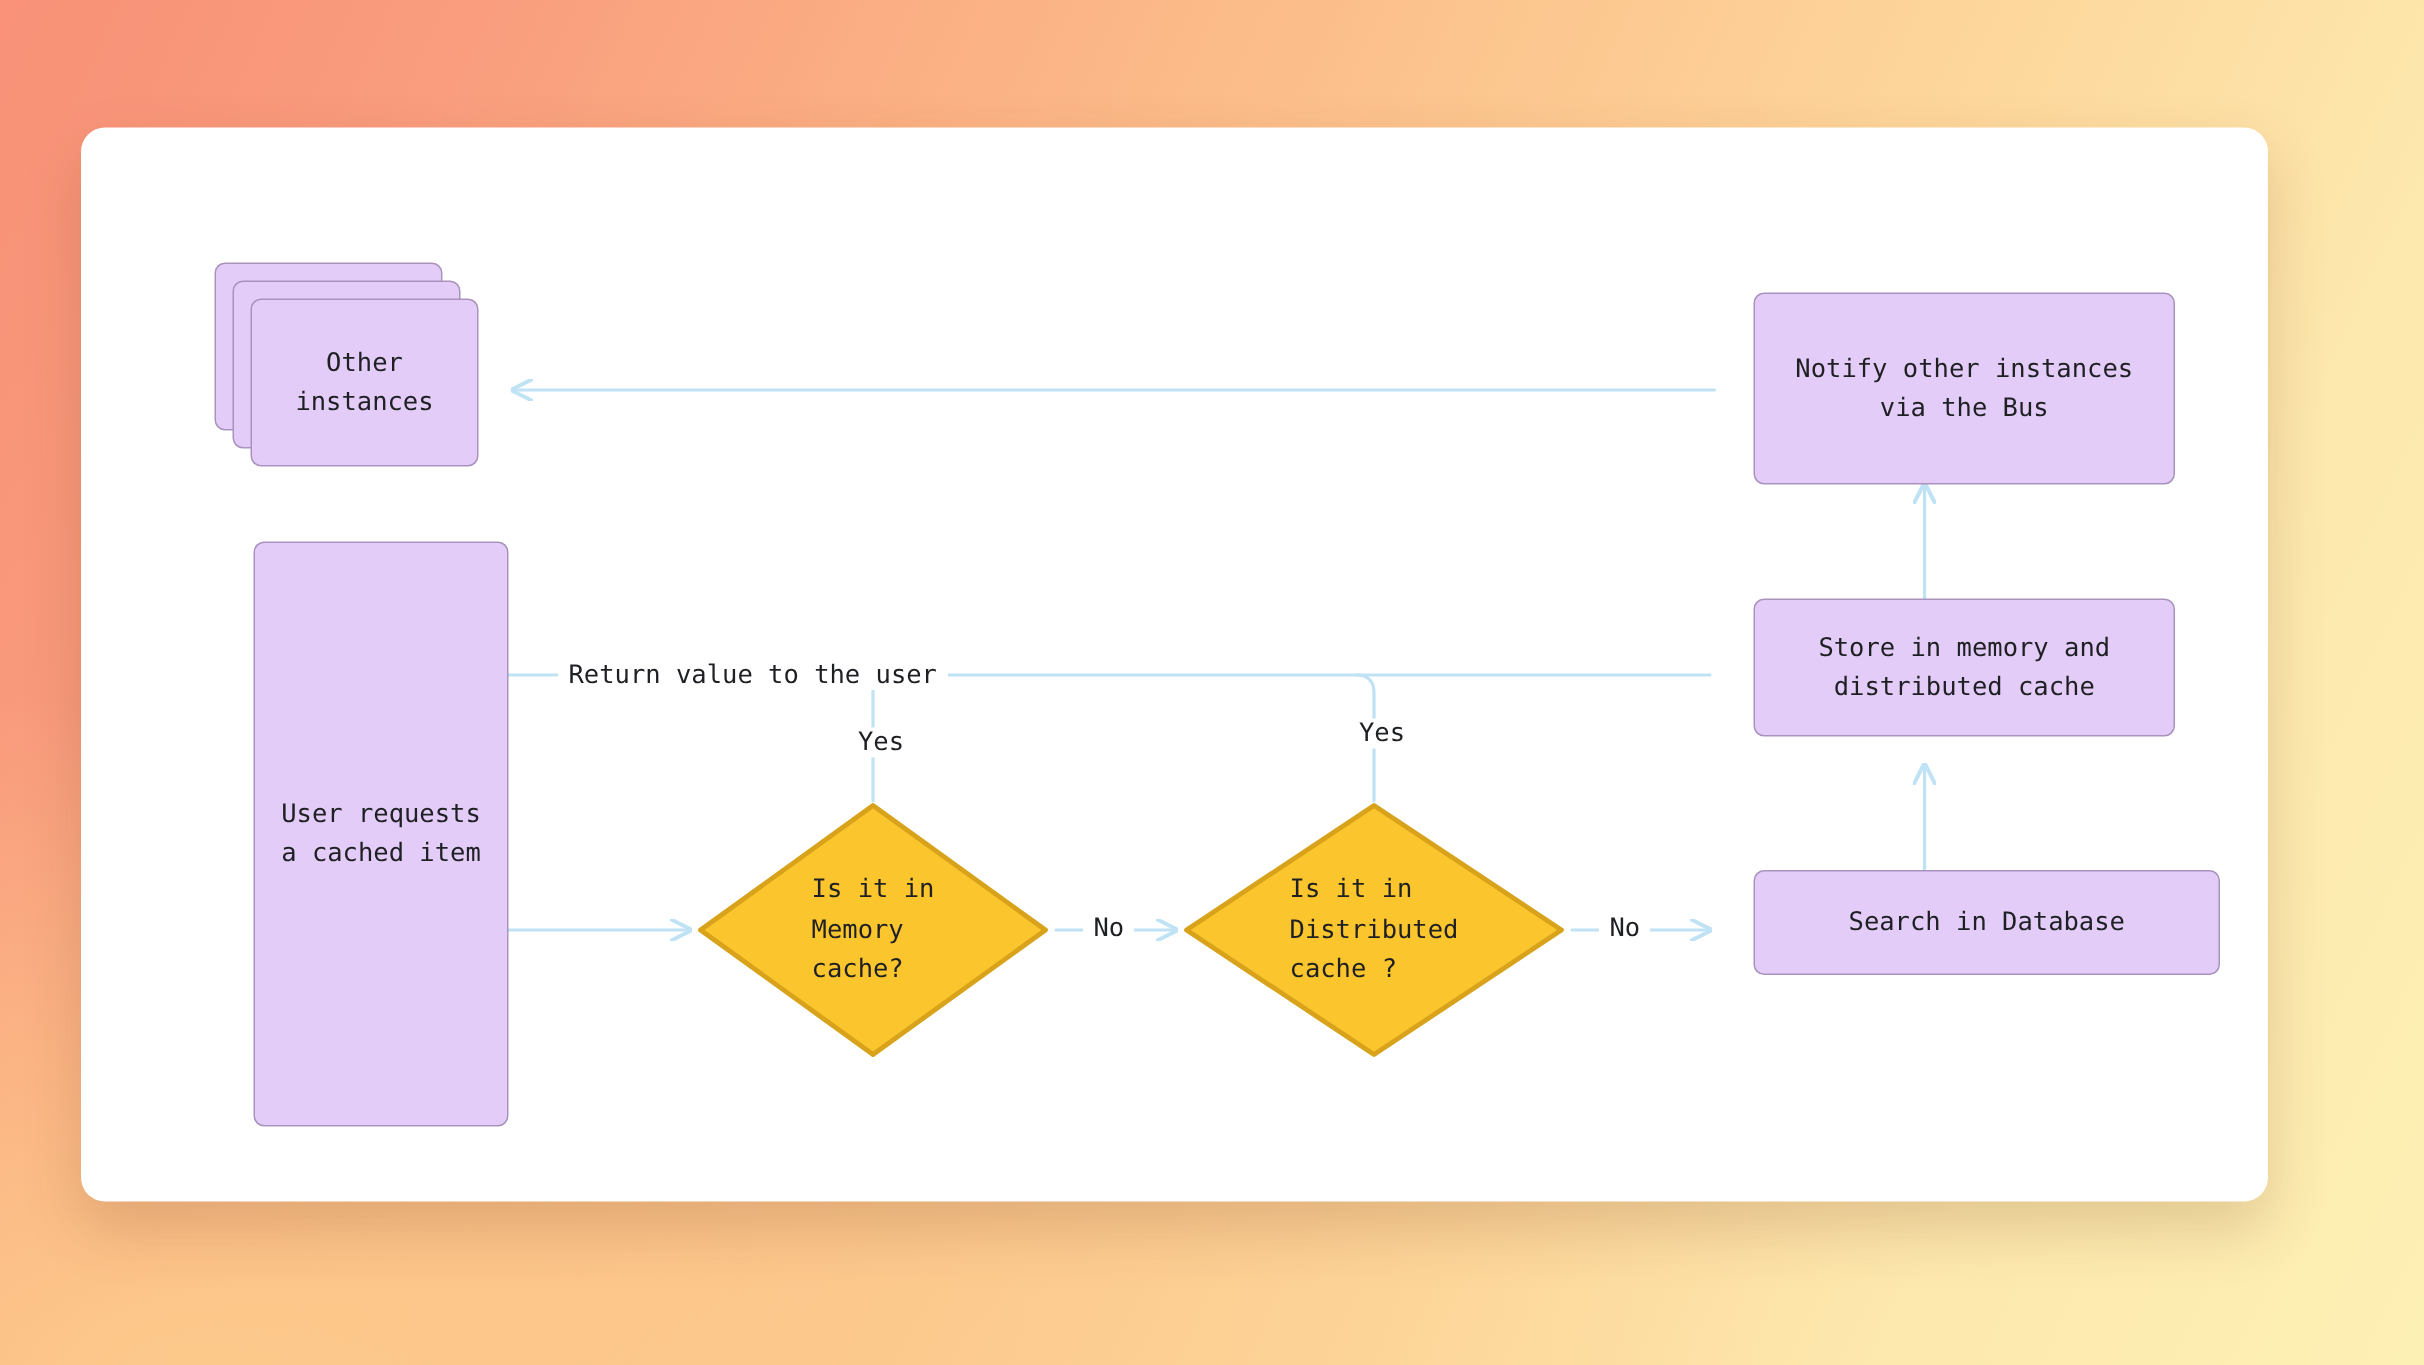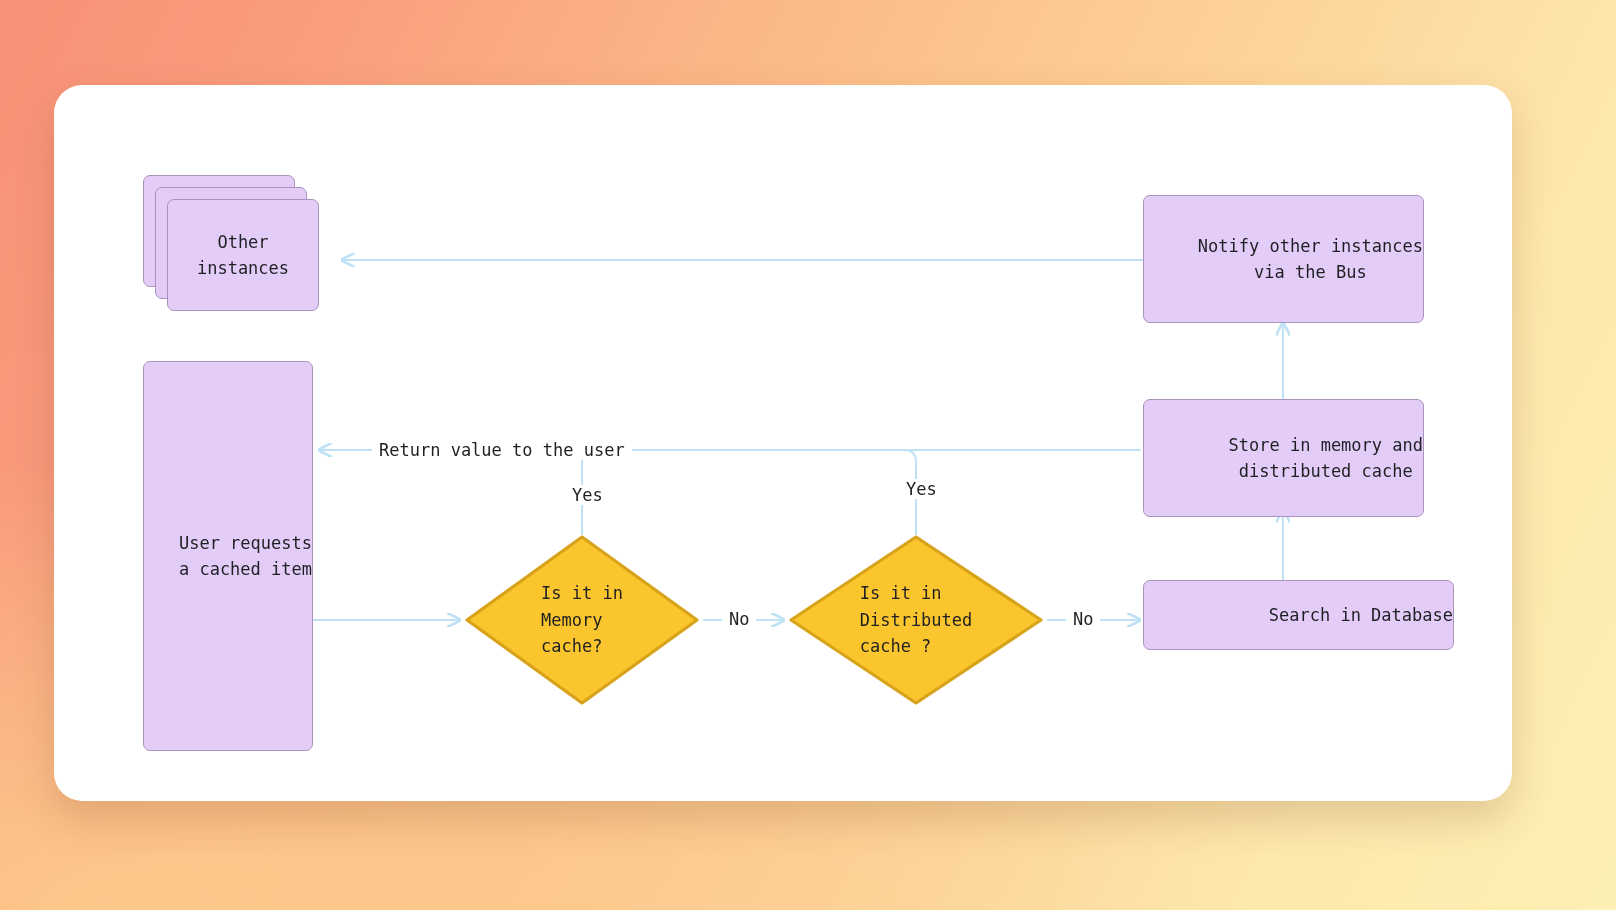--- a/index.html
+++ b/index.html
@@ -31,21 +31,21 @@
     pointer-events: none;
   }
 
   .canvas {
     position: absolute;
     left: 54px;
     top: 85px;
     width: 1458px;
     height: 716px;
     background: #ffffff;
-    border-radius: 28px;
+    border-radius: 16px;
     box-shadow: 0 18px 40px rgba(120, 60, 30, 0.20);
     overflow: hidden;
   }
 
   .diagram {
     position: absolute;
     inset: 0;
   }
 
   svg.edges {
@@ -54,28 +54,29 @@
     width: 1458px;
     height: 716px;
     overflow: visible;
   }
 
   
   .node {
     position: absolute;
     display: flex;
     align-items: center;
-    justify-content: flex-end;
+    justify-content: center;
     text-align: center;
     color: #1f2023;
     font-size: 17px;
     line-height: 1.55;
     letter-spacing: 0px;
     white-space: pre-line;
     z-index: 3;
+    margin-left: 26px;
   }
 
   .box {
     background: #e3cdf8;
     border: 1.6px solid #a993bd;
     border-radius: 7px;
   }
 
   .stack {
     position: absolute;
@@ -197,21 +198,21 @@
       </svg>
       <div class="dlabel">Is it in
 Distributed
 cache ?</div>
     </div>
 
     <div class="node box" style="left:1089px; top:495px; width:311px; height:70px;">
       <span>Search in Database</span>
     </div>
 
-    <div class="node box" style="left:1089px; top:314px; width:281px; height:118px;">
+    <div class="node box" style="left:1089px; top:314px; width:281px; height:92px;">
       <span>Store in memory and
 distributed cache</span>
     </div>
 
     <div class="node box" style="left:1089px; top:110px; width:281px; height:128px;">
       <span>Notify other instances
 via the Bus</span>
     </div>
 
     <div class="elabel" style="left:318px; top:355px;text-align:right;">Return value to the user</div>

